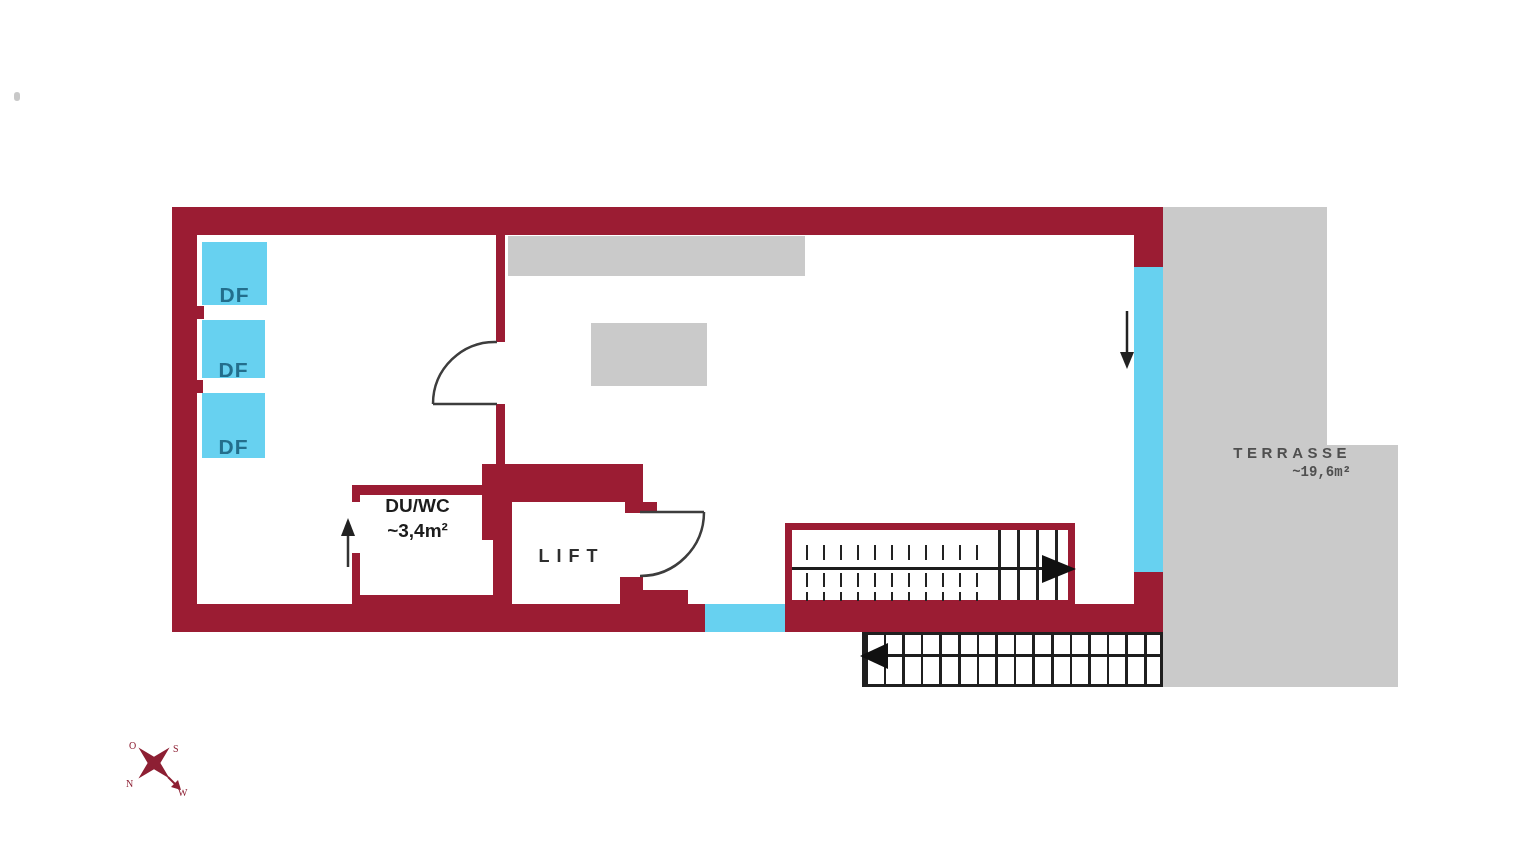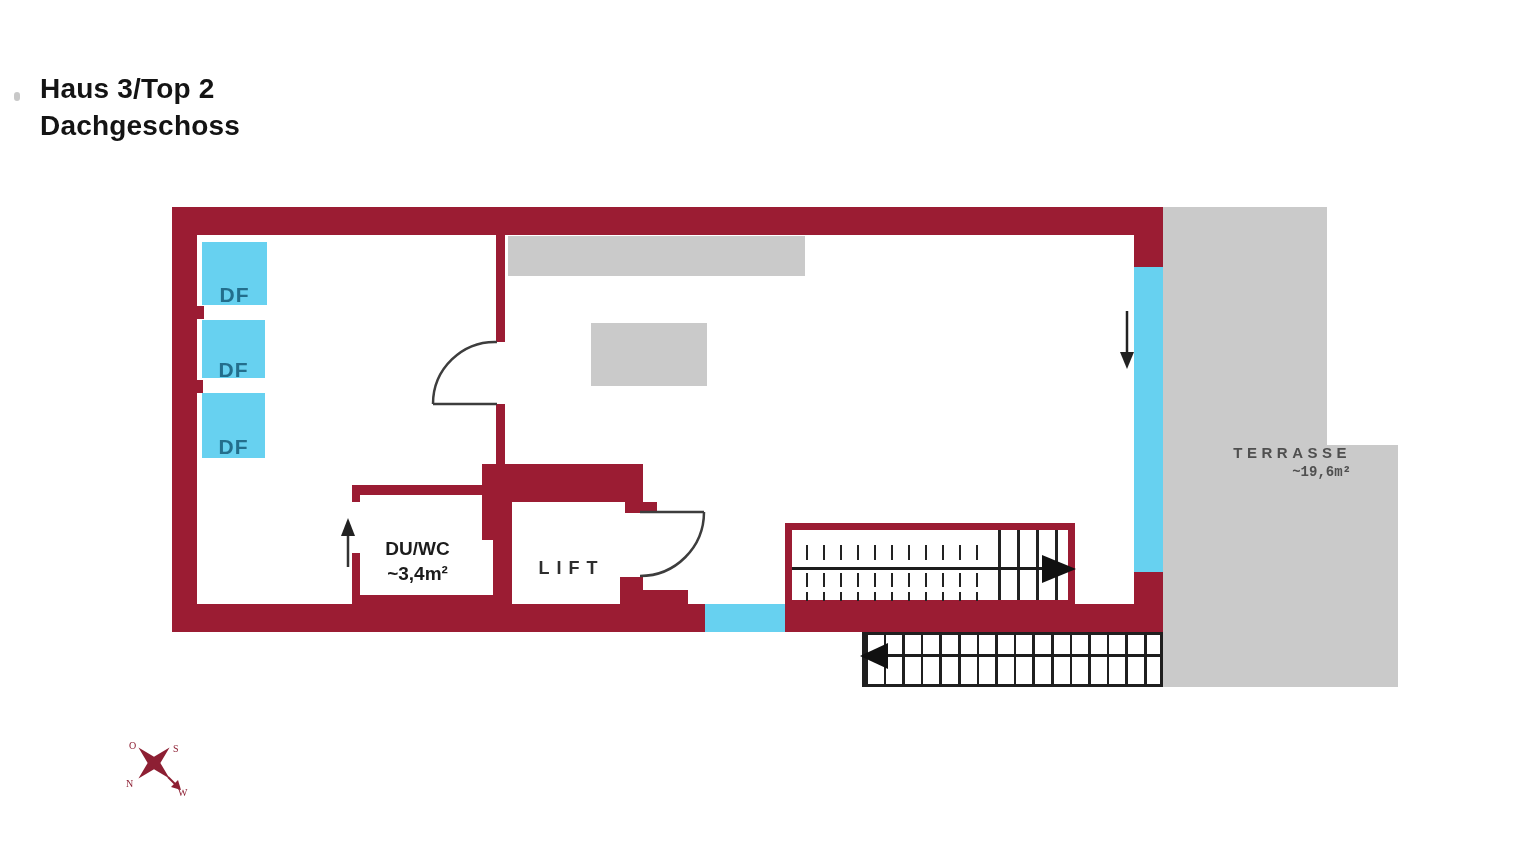--- a/index.html
+++ b/index.html
@@ -10,21 +10,21 @@
   .gray{position:absolute;background:#cacaca;}
   .title{position:absolute;left:40px;top:70px;color:#141414;font-weight:bold;
          font-size:28px;line-height:37px;letter-spacing:.2px;}
   .stray{position:absolute;left:14px;top:92px;width:6px;height:9px;background:#9a9a9a;
          border-radius:3px;opacity:.55;}
   .room-label{position:absolute;text-align:center;color:#1c1c1c;font-weight:bold;}
   .room-name{font-size:20px;line-height:26px;}
   .room-area{font-size:19px;line-height:26px;}
   .duwc .room-name,.duwc .room-area{font-size:19px;line-height:25px;}
   .lift-label{position:absolute;left:508px;top:546px;width:120px;text-align:center;
-              font-size:18px;font-weight:bold;letter-spacing:7px;color:#2e2e2e;text-indent:7px;margin-top:12px;}
+              font-size:18px;font-weight:bold;letter-spacing:7px;color:#2e2e2e;text-indent:7px;}
   .terr-label{position:absolute;left:1146px;top:443px;width:205px;text-align:right;color:#4f4f4f;}
   .terr-name{font-size:15px;font-weight:bold;letter-spacing:4.5px;line-height:20px;text-indent:4px;}
   .terr-area{font-size:14px;font-weight:bold;line-height:19px;font-family:Liberation Mono, monospace;}
   .df-box{position:absolute;background:#67d1f0;display:flex;align-items:center;justify-content:center;}
   .df-box span{color:#236e8c;font-size:21px;font-weight:600;letter-spacing:1px;margin-top:42px;}
   
   .stairs-red{position:absolute;left:785px;top:523px;width:290px;height:84px;
               border:7px solid #9b1c33;box-sizing:border-box;background:#fff;}
   .dashrow{position:absolute;background:repeating-linear-gradient(to right,#222 0 2px,transparent 2px 17px);}
   .solidcols{position:absolute;left:998px;top:530px;width:76px;height:70px;
@@ -37,24 +37,20 @@
                 background:repeating-linear-gradient(to right,#1f1f1f 0 2.5px,transparent 2.5px 18.6px);}
   .blackstair-line{position:absolute;left:884px;top:654px;width:276px;height:3px;background:#1d1d1d;}
   svg.overlay{position:absolute;left:0;top:0;pointer-events:none;}
   svg text{font-family:"Liberation Serif", serif;}
 </style>
 </head>
 <body>
 
 <div class="canvas">
 
-  <div class="title">
-    <div>Haus 3/Top 2</div>
-    <div>Dachgeschoss</div>
-  </div>
   <div class="stray"></div>
 
   <div class="gray" style="left:1163px;top:207px;width:164px;height:238px;"></div>
   <div class="gray" style="left:1163px;top:445px;width:235px;height:242px;"></div>
 
   <div class="gray" style="left:508px;top:236px;width:297px;height:40px;"></div>
   <div class="gray" style="left:591px;top:323px;width:116px;height:63px;"></div>
 
   <div class="cyan" style="left:1134px;top:267px;width:29px;height:305px;"></div>
   <div class="cyan" style="left:705px;top:604px;width:80px;height:28px;"></div>
@@ -97,21 +93,21 @@
   <div class="dashrow" style="left:806px;top:573px;width:186px;height:14px;"></div>
   <div class="dashrow" style="left:806px;top:592px;width:186px;height:9px;"></div>
   <div class="solidcols"></div>
   <div class="redstair-line"></div>
 
   <div class="stairs-black">
     <div class="cols"></div>
   </div>
   <div class="blackstair-line"></div>
 
-  <div class="room-label duwc" style="left:350px;top:536px;width:135px;">
+  <div class="room-label duwc" style="left:350px;top:493px;width:135px;">
     <div class="room-name">DU/WC</div>
     <div class="room-area">~3,4m²</div>
   </div>
   <div class="lift-label">LIFT</div>
   <div class="terr-label">
     <div class="terr-name">TERRASSE</div>
     <div class="terr-area">~19,6m²</div>
   </div>
 
   <svg class="overlay" width="1536" height="866" viewBox="0 0 1536 866">

